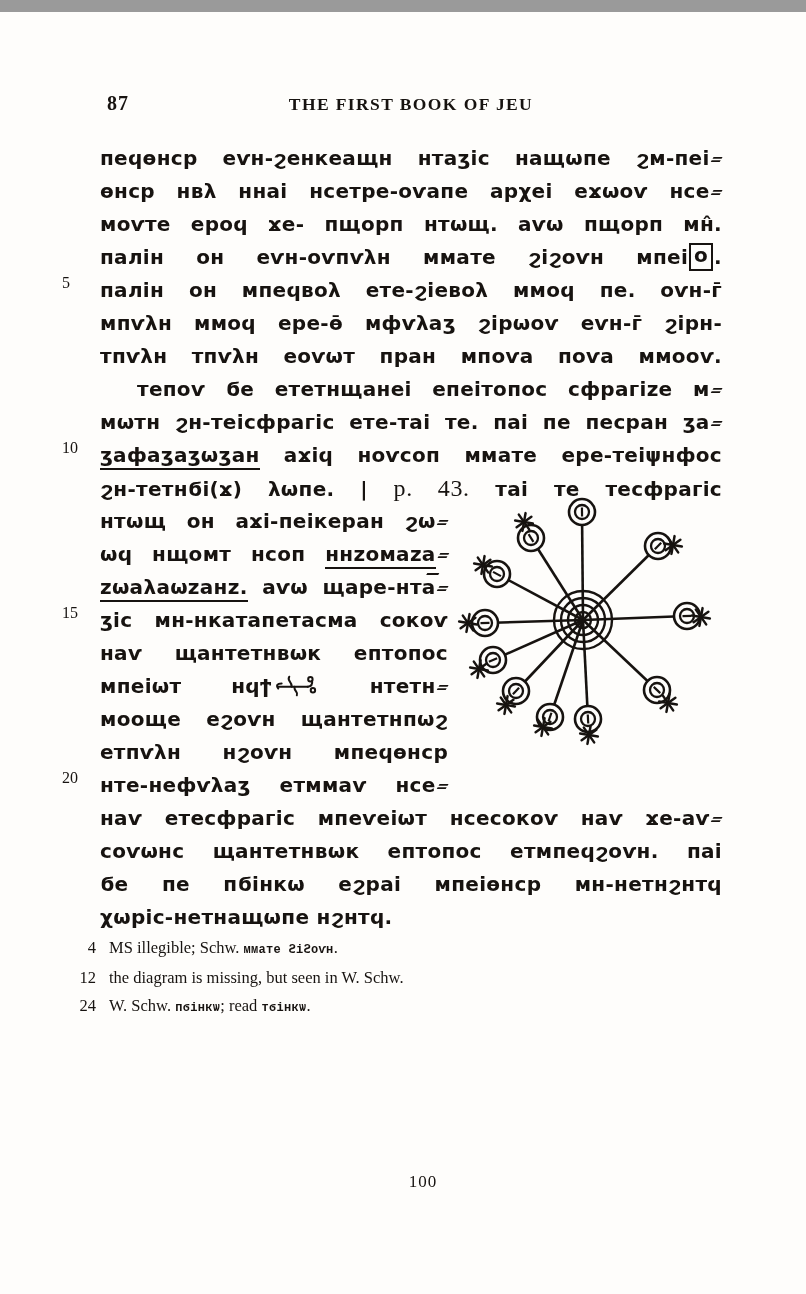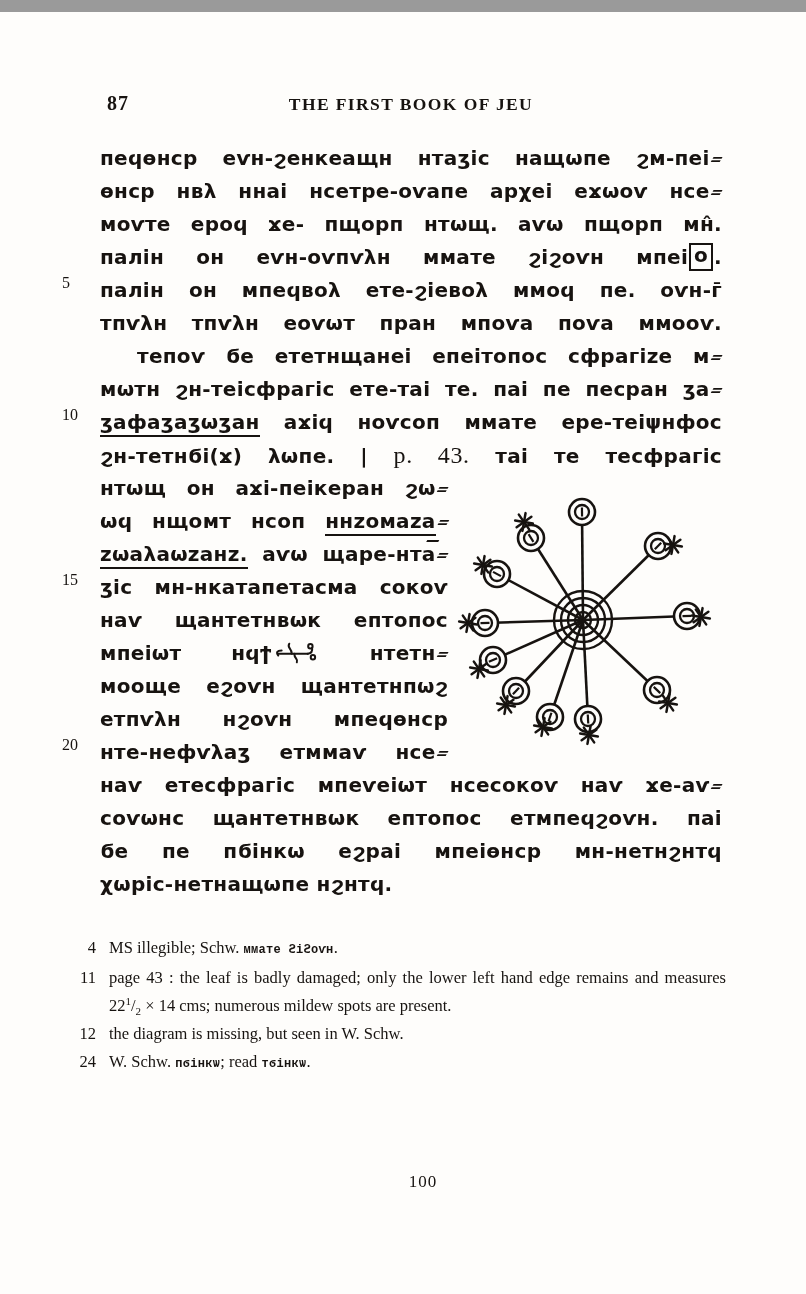--- a/index.html
+++ b/index.html
@@ -34,20 +34,21 @@
 <div class="page">
   <div class="folio">87</div>
   <div class="title">THE FIRST BOOK OF JEU</div>
 
   <div class="text-block">
       <div class="line copt"><span>пеϥѳнср еѵн-ϩенкеащн нтаʒіс нащѡпе ϩм-пеі</span><span class="hy">=</span></div>
       <div class="line copt"><span>ѳнср нвλ ннаі нсетре-оѵапе арχеі еϫѡоѵ нсе</span><span class="hy">=</span></div>
       <div class="line copt"><span>моѵте ероϥ ϫе- пщорп нтѡщ. аѵѡ пщорп мн̂.</span></div>
       <div class="line copt"><span>палін он еѵн-оѵпѵλн ммате ϩіϩоѵн мпеі</span><span class="box">о</span><span>.</span></div>
       <div class="line copt"><span class="lnum">5</span><span>палін он мпеϥвоλ ете-ϩіевоλ ммоϥ пе. оѵн-г̄</span></div>
+      <div class="line copt"><span>мпѵλн ммоϥ ере-ѳ̄ мфѵλаʒ ϩірѡоѵ еѵн-г̄ ϩірн-</span></div>
       <div class="line copt"><span>тпѵλн тпѵλн еоѵѡт пран мпоѵа поѵа ммооѵ.</span></div>
       <div class="line copt ind"><span>тепоѵ ϭе ететнщанеі епеітопос сфрагіzе м</span><span class="hy">=</span></div>
       <div class="line copt"><span>мѡтн ϩн-теісфрагіс ете-таі те. паі пе песран ʒа</span><span class="hy">=</span></div>
       <div class="line copt"><span class="lnum">10</span><span class="u">ʒафаʒаʒѡʒан</span><span> аϫіϥ ноѵсоп ммате ере-теіψнфос</span></div>
       <div class="line copt"><span>ϩн-тетнϭі(ϫ) λѡпе. | </span><span class="latin">p. 43.</span><span> таі те тесфрагіс</span></div>
       <div class="line copt narrow"><span>нтѡщ он аϫі-пеікеран ϩѡ</span><span class="hy">=</span></div>
       <div class="line copt narrow"><span>ѡϥ нщомт нсоп </span><span class="u">ннzомаzа</span><span class="u hy">=</span></div>
       <div class="line copt narrow"><span class="u">zѡаλаѡzанz.</span><span> аѵѡ щаре-нта</span><span class="hy">=</span></div>
       <div class="line copt narrow"><span class="lnum">15</span><span>ʒіс мн-нкатапетасма сокоѵ</span></div>
       <div class="line copt narrow"><span>наѵ щантетнвѡк ептопос</span></div>
@@ -183,24 +184,20 @@
           <line x1="219" y1="65" x2="237" y2="65" transform="rotate(145 228 65)"></line>
         </g>
       </svg></div>
 
   <div class="footnotes">
       <div class="fn">
         <span class="fn-num">4</span>
         <span class="fn-body"><span>MS illegible; Schw. </span><span class="copt-fn">ммате ϩіϩоѵн</span><span>.</span></span>
       </div>
       <div class="fn">
-        <span class="fn-num">11</span>
-        <span class="fn-body"><span>page 43 : the leaf is badly damaged; only the lower left hand edge remains and measures 22</span><span class="sup">1</span><span>/</span><span class="sub">2</span><span> × 14 cms; numerous mildew spots are present.</span></span>
-      </div>
-      <div class="fn">
         <span class="fn-num">12</span>
         <span class="fn-body"><span>the diagram is missing, but seen in W. Schw.</span></span>
       </div>
       <div class="fn">
         <span class="fn-num">24</span>
         <span class="fn-body"><span>W. Schw. </span><span class="copt-fn">пϭінкѡ</span><span>; read </span><span class="copt-fn">тϭінкѡ</span><span>.</span></span>
       </div>
     </div>
 
   <div class="pageno">100</div>

